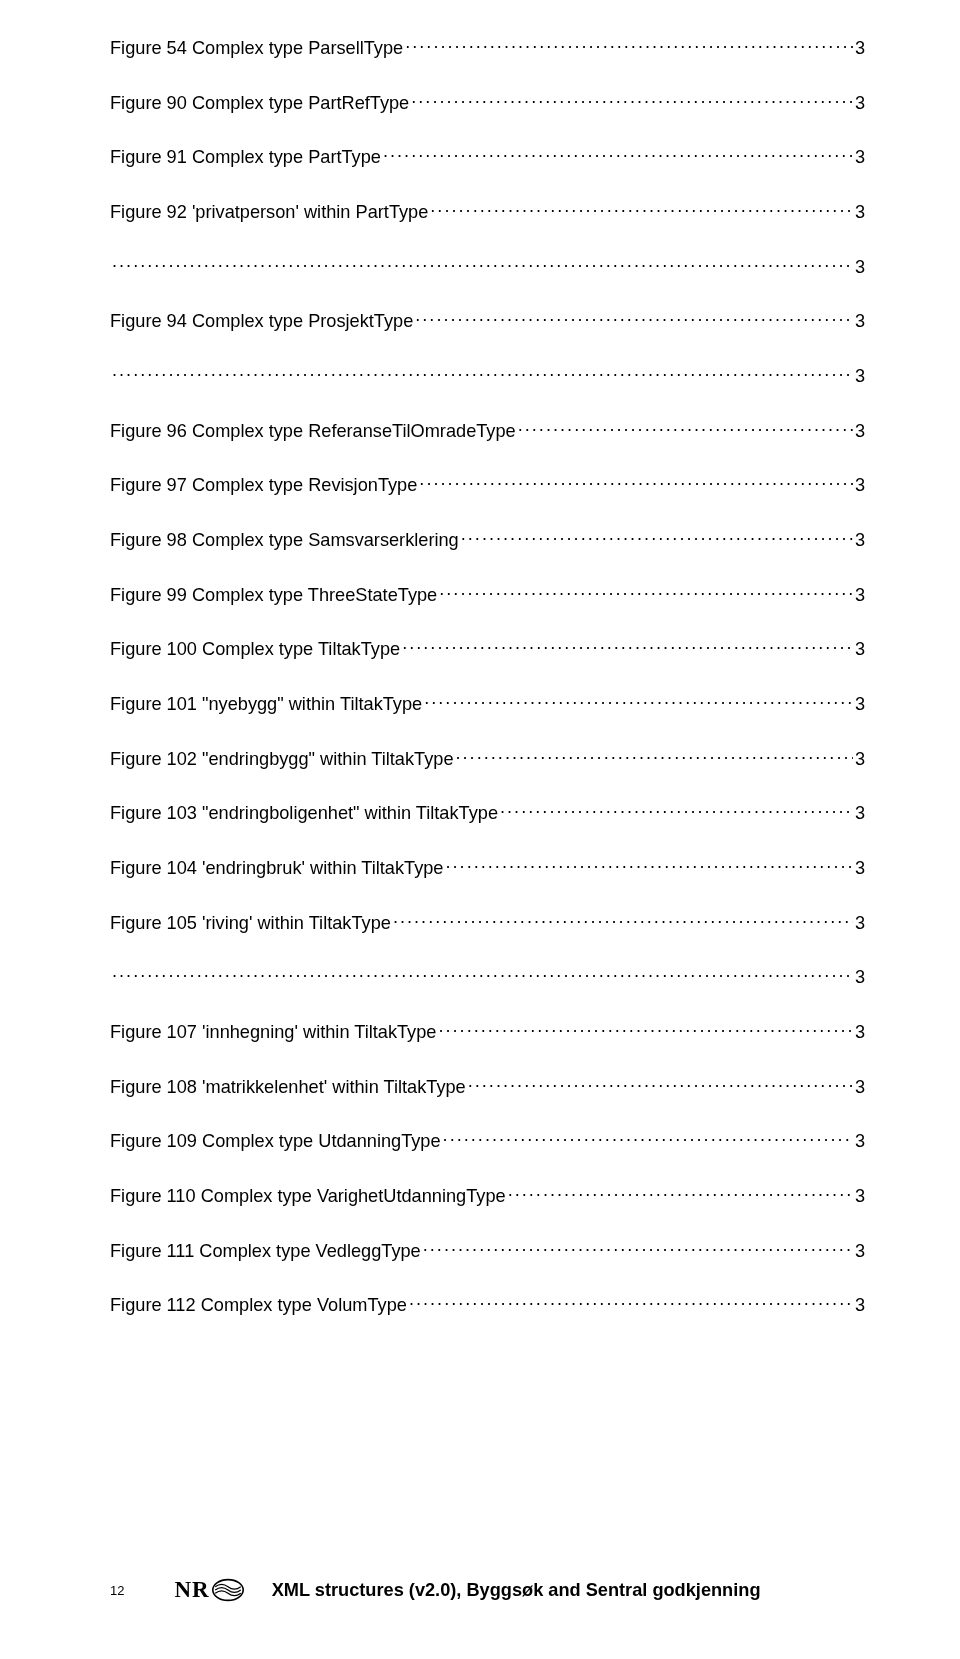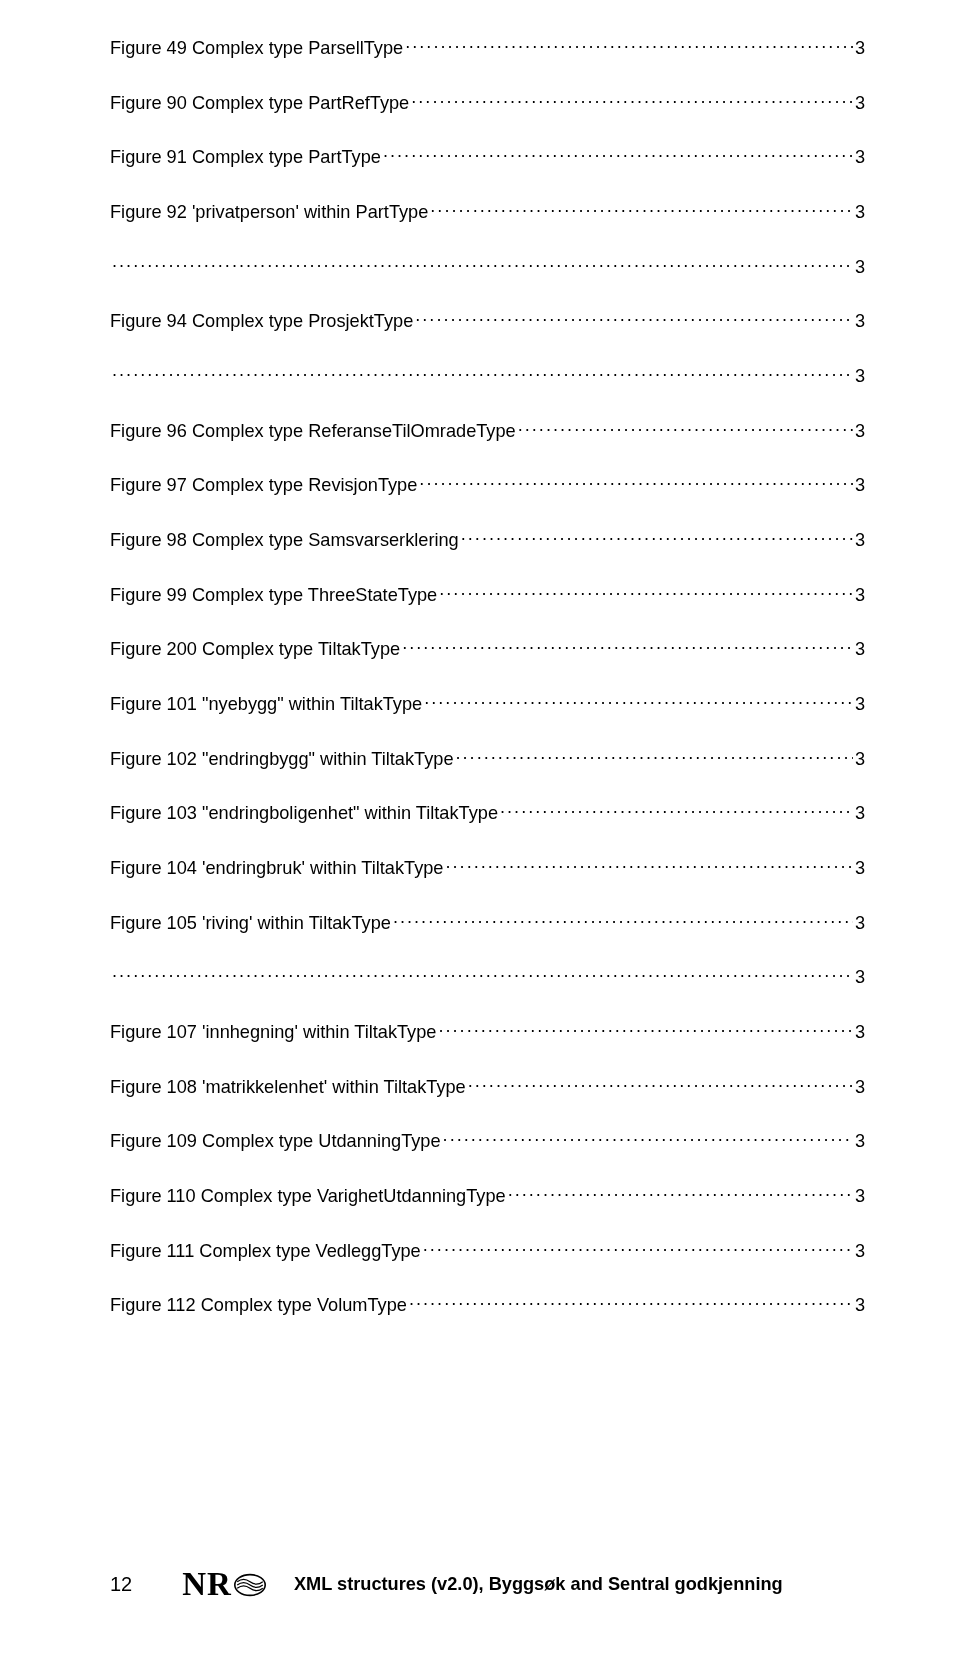--- a/index.html
+++ b/index.html
@@ -52,32 +52,32 @@
     position: absolute;
     left: 0;
     bottom: 56px;
     width: 960px;
     display: flex;
     align-items: center;
     padding: 0 95px 0 110px;
     box-sizing: border-box;
   }
   .footer-pagenum {
-    font-size: 20px;
+    font-size: 13px;
     margin-right: 50px;
   }
   .footer-logo {
     display: inline-flex;
     align-items: center;
     margin-right: 28px;
   }
   .footer-logo-text {
     font-family: Georgia, 'Times New Roman', serif;
     font-weight: bold;
-    font-size: 33px;
+    font-size: 23px;
     letter-spacing: 1px;
   }
   .footer-logo-icon svg {
     width: 32px;
     height: 24px;
     vertical-align: middle;
     margin-left: 2px;
   }
   .footer-title {
     font-weight: bold;
@@ -85,21 +85,21 @@
     text-align: right;
   }
 </style>
 </head>
 <body>
 
 <div class="page">
 
   <div class="toc" id="toc-container">
       <div class="toc-entry">
-        <span class="toc-label">Figure 49 Complex type ParsellType</span>
+        <span class="toc-label">Figure 54 Complex type ParsellType</span>
         <span class="toc-dots"></span>
         <span class="toc-page">3</span>
       </div>
       <div class="toc-entry">
         <span class="toc-label">Figure 90 Complex type PartRefType</span>
         <span class="toc-dots"></span>
         <span class="toc-page">3</span>
       </div>
       <div class="toc-entry">
         <span class="toc-label">Figure 91 Complex type PartType</span>
@@ -138,21 +138,21 @@
         <span class="toc-label">Figure 98 Complex type Samsvarserklering</span>
         <span class="toc-dots"></span>
         <span class="toc-page">3</span>
       </div>
       <div class="toc-entry">
         <span class="toc-label">Figure 99 Complex type ThreeStateType</span>
         <span class="toc-dots"></span>
         <span class="toc-page">3</span>
       </div>
       <div class="toc-entry">
-        <span class="toc-label">Figure 200 Complex type TiltakType</span>
+        <span class="toc-label">Figure 100 Complex type TiltakType</span>
         <span class="toc-dots"></span>
         <span class="toc-page">3</span>
       </div>
       <div class="toc-entry">
         <span class="toc-label">Figure 101 "nyebygg" within TiltakType</span>
         <span class="toc-dots"></span>
         <span class="toc-page">3</span>
       </div>
       <div class="toc-entry">
         <span class="toc-label">Figure 102 "endringbygg" within TiltakType</span>

